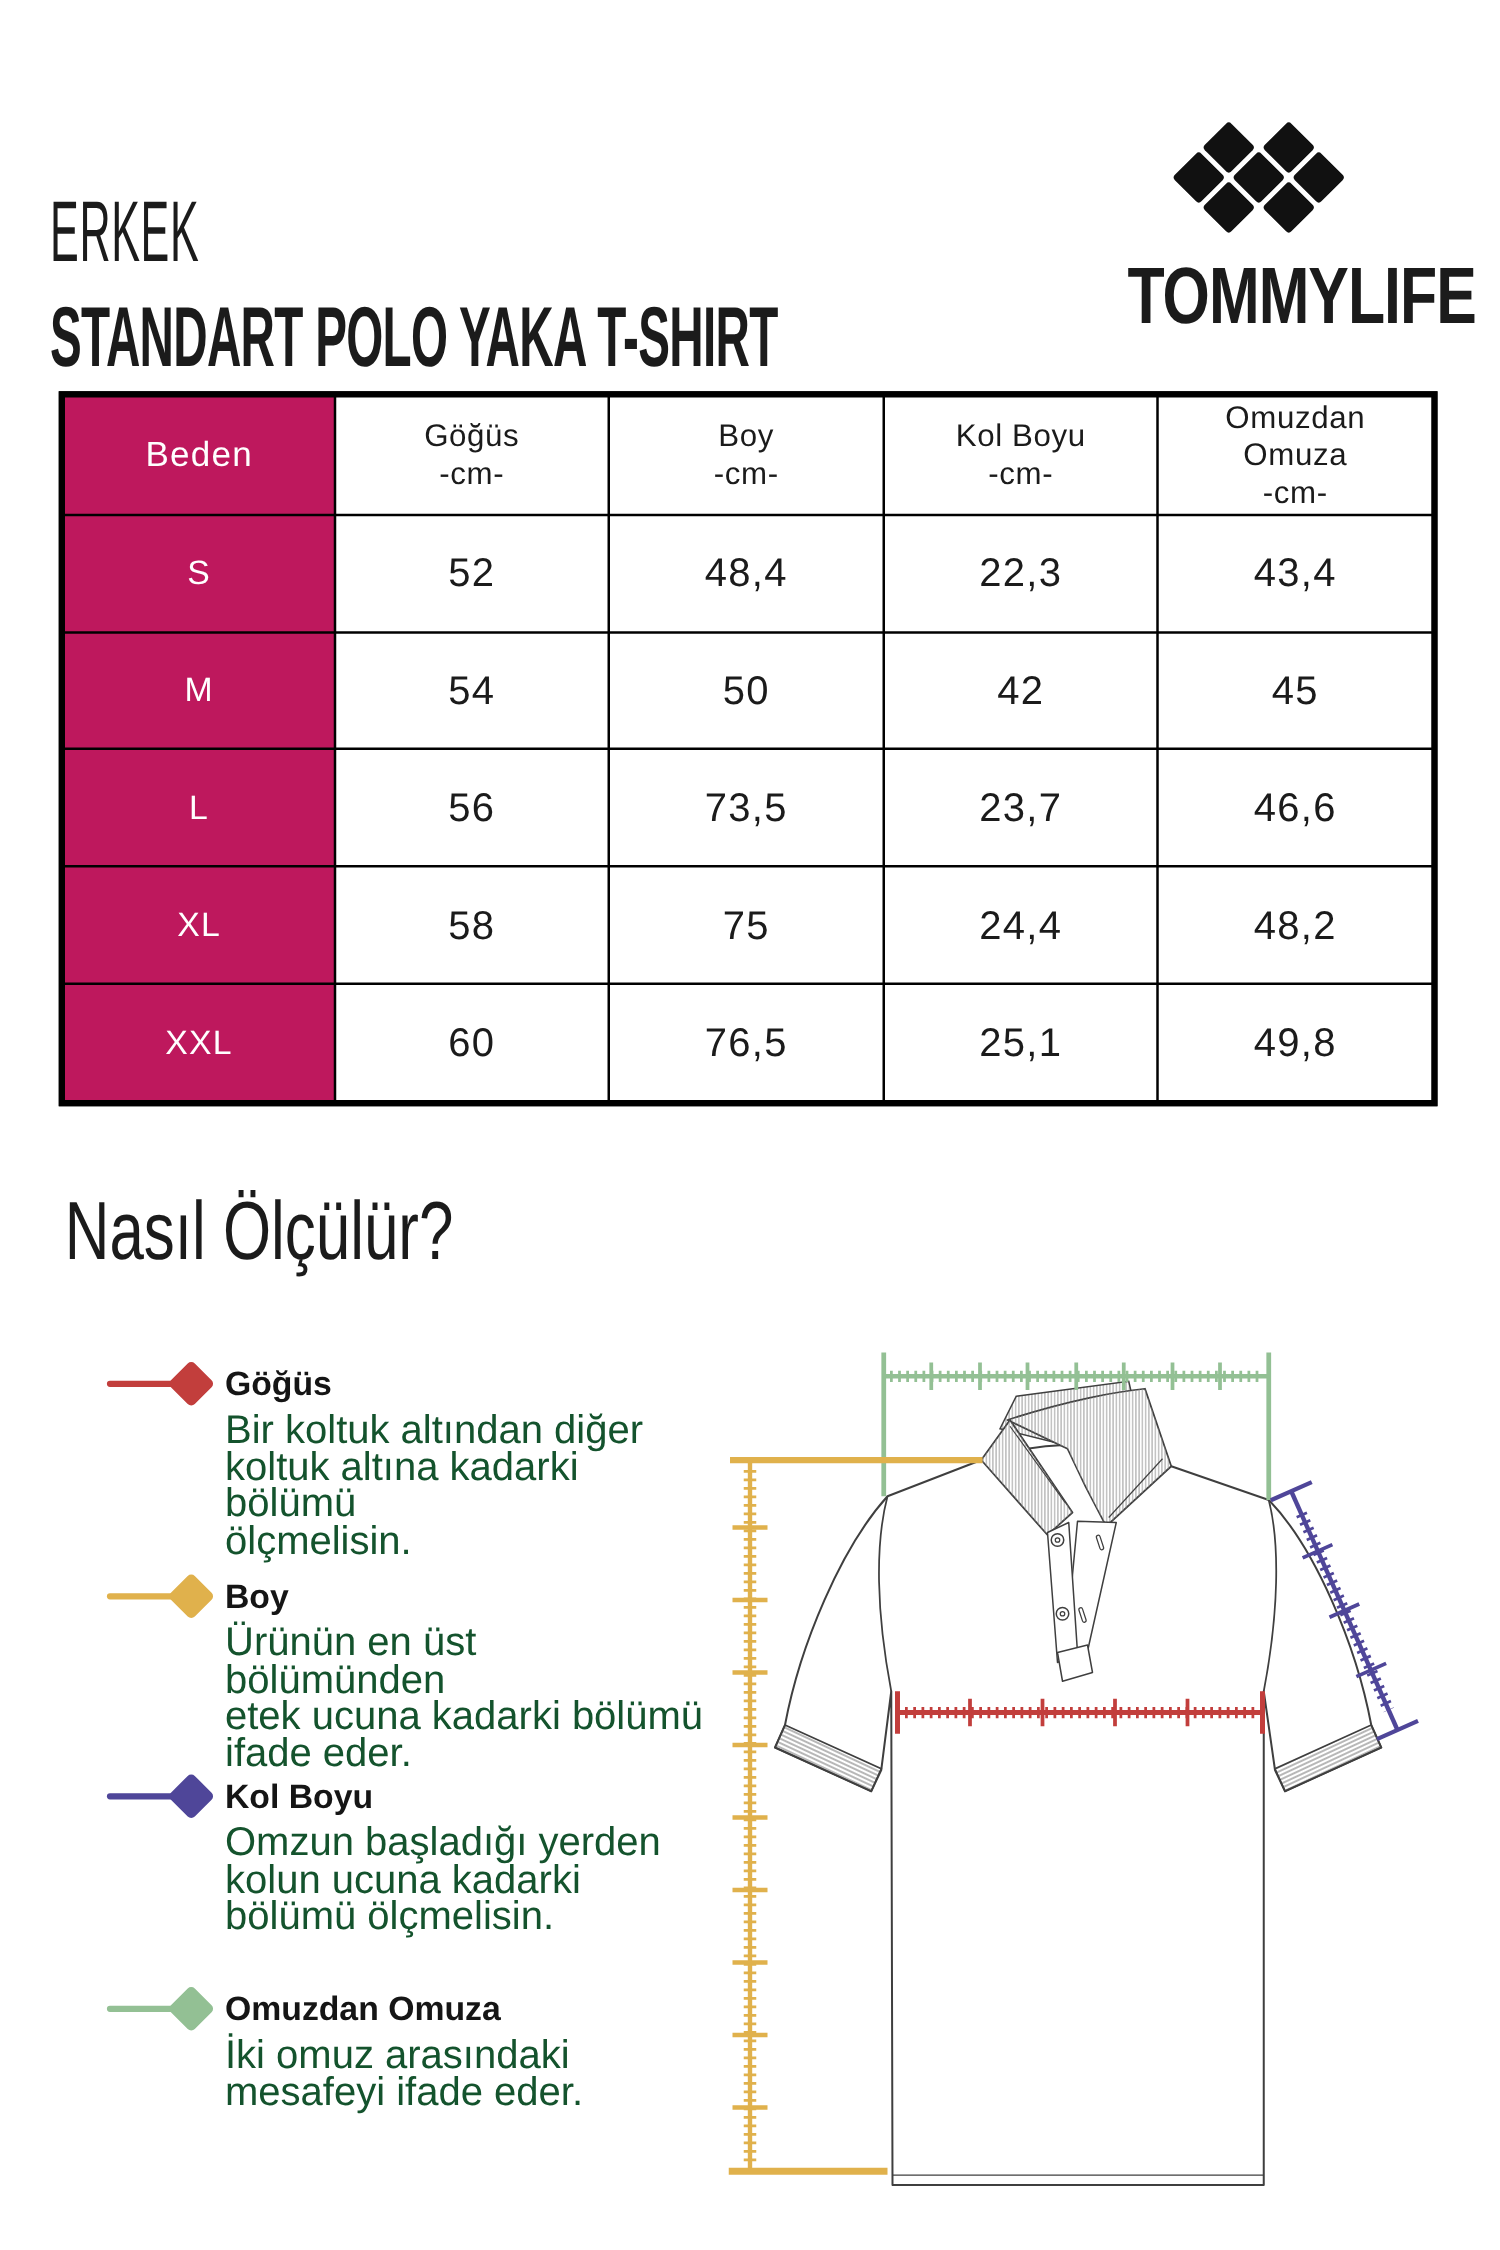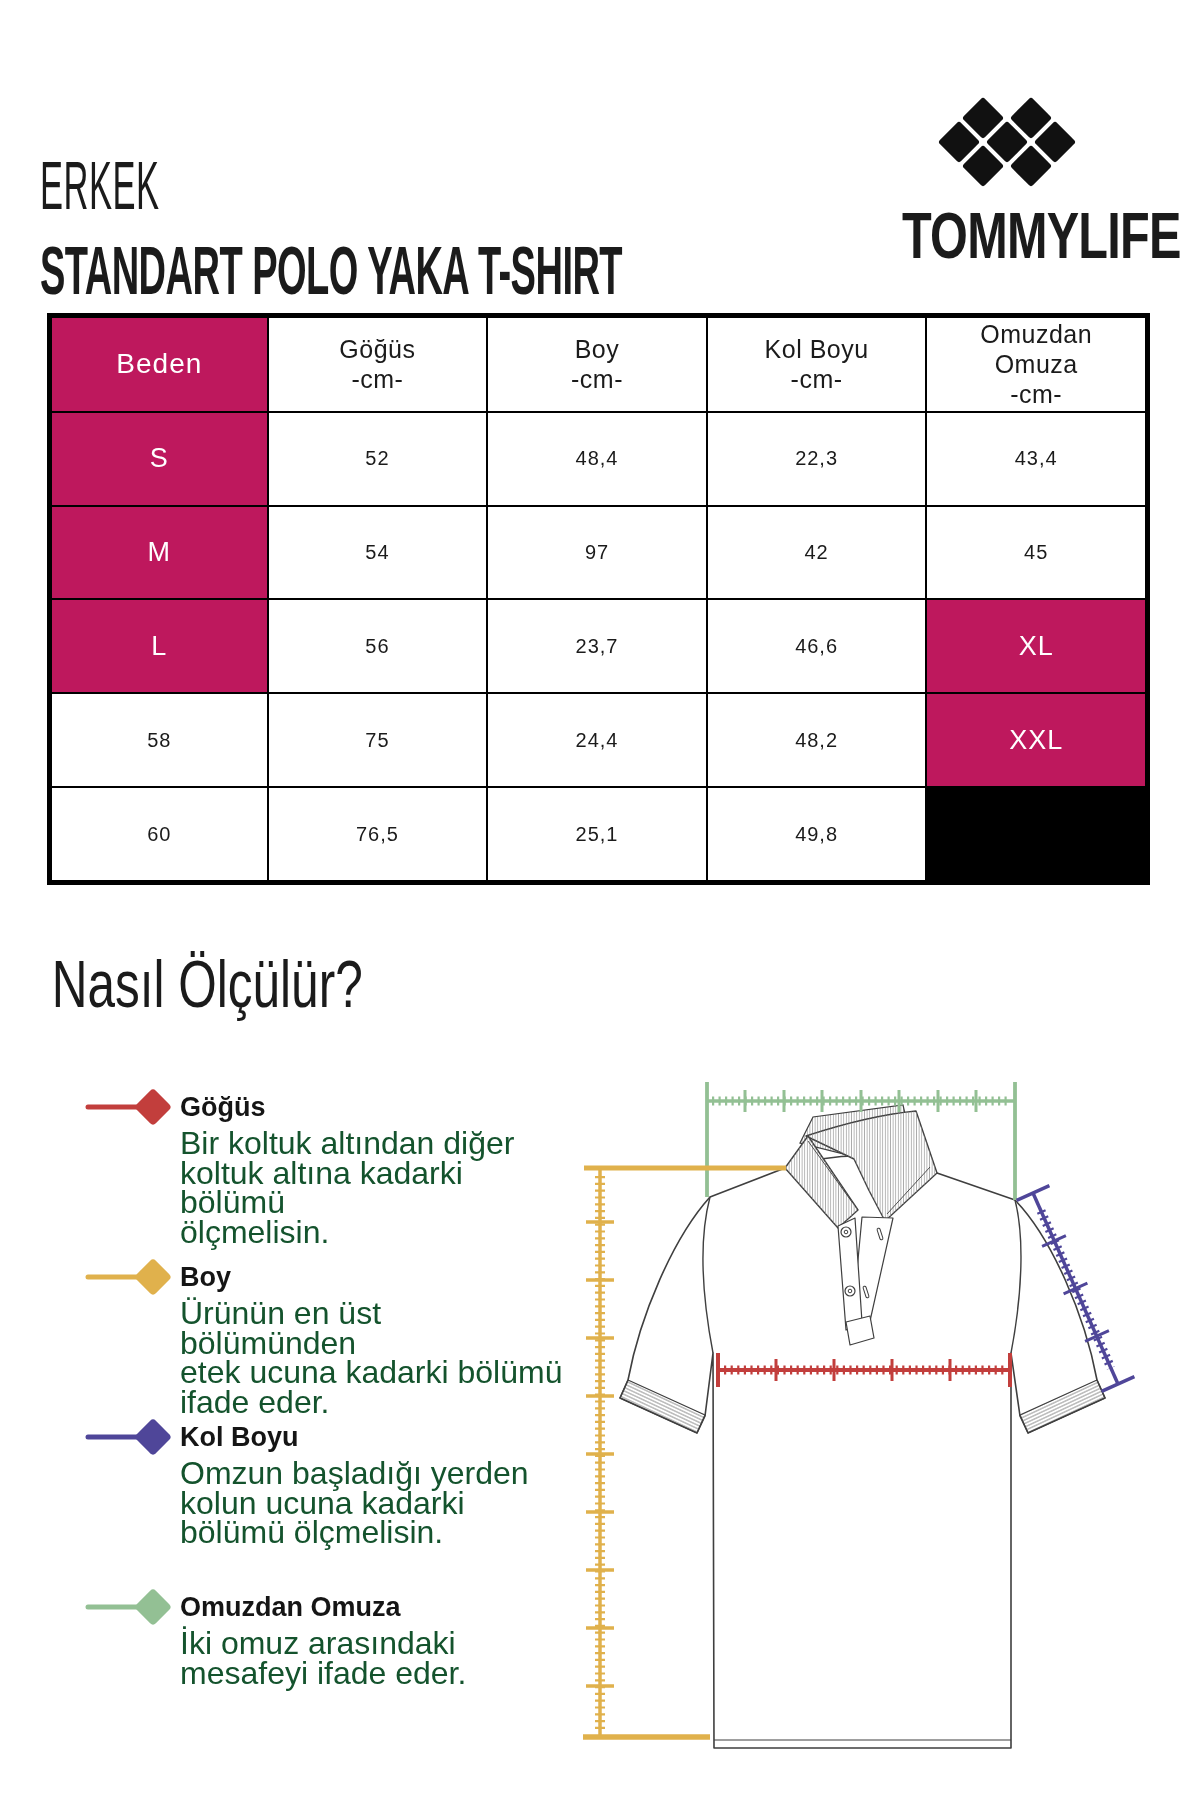--- a/index.html
+++ b/index.html
@@ -20,21 +20,21 @@
   .size-table{
     left:47px;top:313px;width:1103px;height:572px;background:#000;border:5px solid #000;
     box-sizing:border-box;display:grid;grid-template-columns:216fr 219fr 219fr 219fr 219fr;
     grid-template-rows:95fr 94fr 94fr 94fr 94fr 94fr;gap:2px;
   }
   .cell{background:#fff;display:flex;align-items:center;justify-content:center;text-align:center;}
   .cell.head{font-size:25px;line-height:30px;white-space:pre-line;letter-spacing:.5px;}
   .cell.dark{background:#be185d;color:#fff;}
   .cell.size-label{font-size:27px;letter-spacing:1px;}
   .cell.corner{font-size:28px;letter-spacing:1px;}
-  .cell.value{font-size:20px;letter-spacing:1px;}
+  .cell.value{font-size:32px;letter-spacing:1px;}
   
   .measure-title{left:0;top:951px;width:1200px;font-size:66px;line-height:1;font-weight:400;}
   .measure-title .squeeze{display:inline-block;transform:scaleX(.75);transform-origin:center;}
   .legend-item{left:85px;width:480px;display:flex;align-items:flex-start;}
   .legend-icon{width:95px;height:46px;flex:0 0 95px;margin-top:-6px;}
   .legend-text{flex:1;}
   .legend-name{font-size:27px;font-weight:700;line-height:34px;color:#151515;}
   .legend-desc{margin-top:5px;font-size:32px;line-height:29.5px;color:#14532d;white-space:pre-line;}
   .item-0{top:1090px;} .item-1{top:1260px;} .item-2{top:1420px;} .item-3{top:1590px;}
   .shirt{left:560px;top:1040px;width:600px;height:740px;}
@@ -79,26 +79,27 @@
 -cm-</div>
 
     <div class="cell dark size-label">S</div>
     <div class="cell value">52</div>
     <div class="cell value">48,4</div>
     <div class="cell value">22,3</div>
     <div class="cell value">43,4</div>
 
     <div class="cell dark size-label">M</div>
     <div class="cell value">54</div>
-    <div class="cell value">97</div>
+    <div class="cell value">50</div>
     <div class="cell value">42</div>
     <div class="cell value">45</div>
 
     <div class="cell dark size-label">L</div>
     <div class="cell value">56</div>
+    <div class="cell value">73,5</div>
     <div class="cell value">23,7</div>
     <div class="cell value">46,6</div>
 
     <div class="cell dark size-label">XL</div>
     <div class="cell value">58</div>
     <div class="cell value">75</div>
     <div class="cell value">24,4</div>
     <div class="cell value">48,2</div>
 
     <div class="cell dark size-label">XXL</div>

